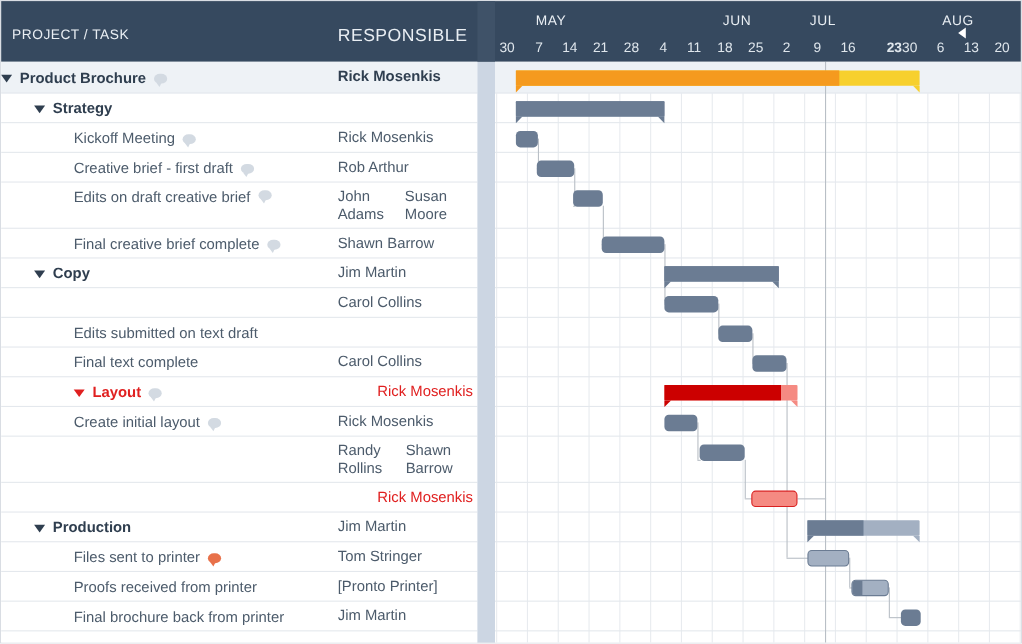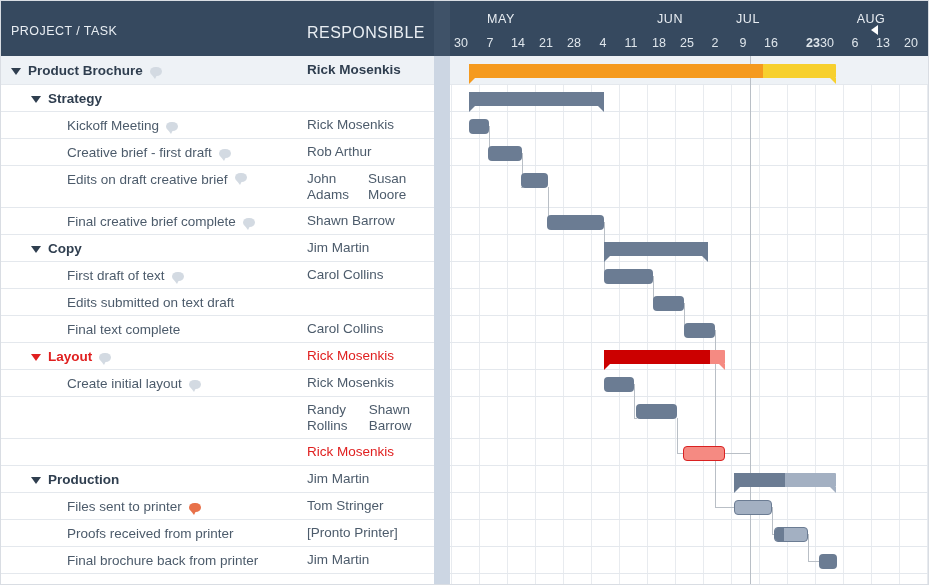--- a/index.html
+++ b/index.html
@@ -91,26 +91,26 @@
   }
   .cell-task.two-line { align-items: flex-start; padding-top: 6px; box-sizing: border-box; }
   .cell-resp {
     position: absolute; top: 0; left: 306px;
     width: 127px; height: 100%;
     display: flex; align-items: center;
     font-size: 13.5px; color: #4c5b6b;
     line-height: 16px;
   }
   .cell-resp.two-line { align-items: flex-start; padding-top: 5px; box-sizing: border-box; }
-  .lvl-0 { padding-left: 10px; font-weight: bold; color: #2f3e4f; }
+  .lvl-0 { font-weight: bold; color: #2f3e4f; }
   .lvl-1 { padding-left: 30px; font-weight: bold; color: #2f3e4f; }
   .lvl-2 { padding-left: 66px; font-weight: normal; }
   .row.project .cell-resp { font-weight: bold; color: #2f3e4f; }
   .row.group .cell-resp { font-weight: normal; color: #4c5b6b; }
-  .red .cell-task, .red .cell-resp { color: #e02020 !important; }
+  .red .cell-task, .red .cell-resp { color: #e02020 !important; margin-left: 36px; }
   .tri {
     display: inline-block;
     width: 0; height: 0;
     border-left: 5px solid transparent;
     border-right: 5px solid transparent;
     border-top: 7px solid #2f3e4f;
     margin-right: 7px;
     position: relative; top: 1px;
     flex: none;
   }
@@ -289,24 +289,20 @@
       <div class="row group" style="top: 179px; height: 27px;">
         <div class="cell-task lvl-1">
           <span class="tri"></span>
           <span class="tasklabel">Copy</span>
         </div>
         <div class="cell-resp">
           <div>Jim Martin</div>
         </div>
       </div>
       <div class="row" style="top: 206px; height: 27px;">
-        <div class="cell-task lvl-2">
-          <span class="tasklabel">First draft of text</span>
-          <span class="bubble"></span>
-        </div>
         <div class="cell-resp">
           <div>Carol Collins</div>
         </div>
       </div>
       <div class="row" style="top: 233px; height: 27px;">
         <div class="cell-task lvl-2">
           <span class="tasklabel">Edits submitted on text draft</span>
         </div>
         <div class="cell-resp"></div>
       </div>

